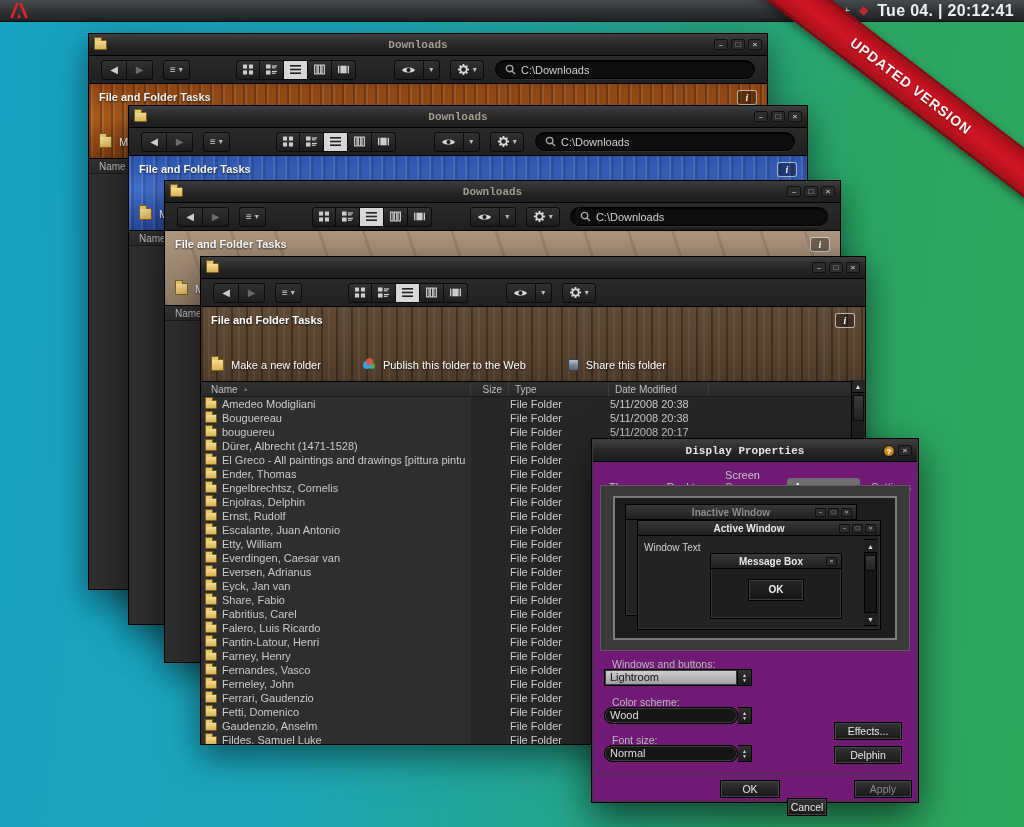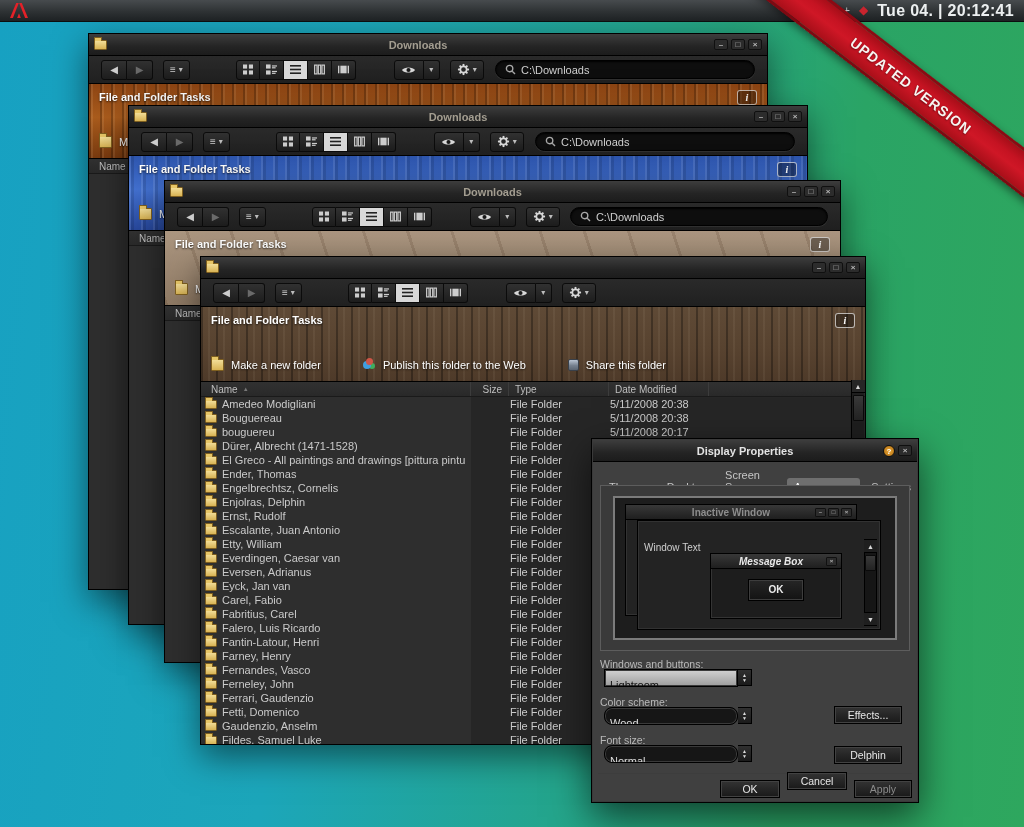--- a/index.html
+++ b/index.html
@@ -27,21 +27,21 @@
 
   
   .xwin{position:absolute;display:flex;flex-direction:column;background:#232323;
     border:1px solid #000;box-shadow:inset 0 0 0 1px #303030,0 12px 32px rgba(0,0,0,.5);}
   .win1{left:88px;top:33px;width:680px;height:557px;z-index:10;}
   .win2{left:128px;top:105px;width:680px;height:520px;z-index:20;}
   .win3{left:164px;top:180px;width:677px;height:483px;z-index:30;}
   .win4{left:200px;top:256px;width:666px;height:489px;z-index:40;}
 
   .titlebar{height:22px;flex:0 0 22px;background:linear-gradient(#3d3d3d,#242424 60%,#1c1c1c);
-    border-bottom:1px solid #000;display:flex;align-items:center;padding:0 5px;position:relative;}
+    border-bottom:1px solid #000;display:flex;align-items:center;padding:0 5px;position:relative;font-family:Liberation Mono, monospace;}
   .titlebar .title{position:absolute;left:40px;right:60px;text-align:center;font-weight:bold;
     color:#a39d90;font-size:11px;white-space:nowrap;overflow:hidden;text-overflow:ellipsis;}
   .wctrls{margin-left:auto;display:flex;gap:3px;}
   .wbtn{width:14px;height:11px;background:#2c2c2c;border:1px solid #101010;border-radius:2px;
     color:#b8b8b8;font-size:8px;line-height:9px;text-align:center;font-weight:bold;}
   .folder{width:13px;height:10px;position:relative;border-radius:1px;flex:0 0 13px;
     background:linear-gradient(#f2dd97,#d8b354);border:1px solid #7f6020;}
   .folder::before{content:"";position:absolute;left:-1px;top:-4px;width:6px;height:3px;
     background:#e7c667;border:1px solid #7f6020;border-bottom:none;border-radius:1px 1px 0 0;}
 
@@ -111,21 +111,21 @@
 
   .vscroll{position:absolute;right:1px;top:123px;bottom:1px;width:13px;background:#1e1e1e;
     border-left:1px solid #000;display:flex;flex-direction:column;align-items:center;}
   .sbtn{width:13px;height:13px;color:#d8d8d8;font-size:7px;line-height:13px;text-align:center;
     background:#262626;border-bottom:1px solid #000;}
   .sbtn.bottom{margin-top:auto;border-top:1px solid #000;border-bottom:none;}
   .sthumb{width:11px;height:26px;margin-top:2px;background:linear-gradient(#3a3a3a,#232323);
     border:1px solid #0a0a0a;border-radius:1px;}
 
   
-  .dlg{position:absolute;left:591px;top:438px;width:328px;height:365px;z-index:50;background:#404040;
+  .dlg{position:absolute;left:591px;top:438px;width:328px;height:365px;z-index:50;background:#701a75;
     border:1px solid #000;box-shadow:inset 0 0 0 1px #3a3a3a,0 14px 36px rgba(0,0,0,.6);}
   .dlg .titlebar{margin:1px;}
   .helpbtn{width:12px;height:12px;border-radius:50%;background:radial-gradient(#e8a435,#b06f12);
     color:#fff;font-size:8px;font-weight:bold;text-align:center;line-height:12px;border:1px solid #111;}
   .tabs{position:absolute;left:10px;top:27px;display:flex;gap:4px;align-items:flex-end;}
   .tab{color:#c6c6c6;padding:3px 7px;border-radius:3px 3px 0 0;}
   .tab.active{background:#6f6f6f;color:#fff;}
   .tabpanel{position:absolute;left:8px;right:8px;top:46px;height:166px;border:1px solid #5d5d5d;background:#3a3a3a;}
   .preview{position:absolute;left:12px;right:12px;top:10px;bottom:10px;border:2px solid #7b7b7b;background:#1d1d1d;}
   .mini{position:absolute;border:1px solid #000;background:#232323;box-shadow:inset 0 0 0 1px #323232;}
@@ -136,39 +136,39 @@
   .mbtn{width:11px;height:9px;background:#2c2c2c;border:1px solid #101010;border-radius:1px;
     color:#b5b5b5;font-size:6px;line-height:7px;text-align:center;font-weight:bold;}
   .inactive-t{color:#8d8d8d;}
   .active-t{color:#e9e9e9;}
   .wtext{position:absolute;left:6px;top:21px;color:#cfcfcf;font-size:10px;}
   .mini-scroll{position:absolute;right:3px;top:18px;bottom:3px;width:13px;background:#161616;
     border:1px solid #000;display:flex;flex-direction:column;align-items:center;}
   .mini-scroll .sbtn{background:#1f1f1f;}
   .msgbox{position:absolute;left:72px;top:32px;width:132px;height:66px;border:1px solid #000;
     background:#1d1d1d;box-shadow:inset 0 0 0 1px #343434;}
-  .msgbox .mini-title .mt{left:10px;right:20px;font-style:italic;}
+  .msgbox .mini-title .mt{left:10px;right:20px;}
   .okbtn{display:block;margin:10px auto 0;width:56px;height:22px;background:linear-gradient(#262626,#131313);
     border:1px solid #000;box-shadow:inset 0 0 0 1px #3d3d3d;color:#ececec;font-weight:bold;
     font-size:10px;text-align:center;line-height:20px;}
-  .fieldlbl{position:absolute;left:8px;color:#b9b9b9;font-size:10.5px;}
+  .fieldlbl{position:absolute;left:20px;color:#b9b9b9;font-size:10.5px;}
   .combo{position:absolute;left:12px;width:148px;height:17px;display:flex;}
   .combo .cval{flex:1;border:1px solid #000;box-shadow:inset 0 0 0 1px #3a3a3a;
-    padding:8px 5px;line-height:15px;white-space:nowrap;overflow:hidden;}
+    padding:0 5px;line-height:15px;white-space:nowrap;overflow:hidden;}
   .cdark{background:#161616;color:#ddd;border-radius:8px;}
   .csel{background:linear-gradient(#d2d2d2,#9d9d9d);color:#111;box-shadow:none;}
   .spinner{flex:0 0 14px;border:1px solid #000;border-left:none;background:linear-gradient(#303030,#1b1b1b);
     display:flex;flex-direction:column;align-items:center;justify-content:center;color:#ddd;}
   .spinner span{font-size:5px;line-height:5px;}
   .dbtn{position:absolute;width:68px;height:18px;background:linear-gradient(#333,#191919);
     border:1px solid #000;box-shadow:inset 0 0 0 1px #424242;color:#e6e6e6;
     text-align:center;line-height:16px;font-size:10.5px;}
   .dlg-sep{position:absolute;left:6px;right:6px;top:334px;border-top:1px solid #3d3d3d;}
   .btn-ok{left:128px;top:341px;width:60px;}
-  .btn-cancel{left:195px;top:333px;width:60px;}
+  .btn-cancel{left:195px;top:359px;width:40px;}
   .btn-apply{left:262px;top:341px;width:58px;color:#8b8b8b;}
 
   svg{display:block;}
 </style>
 </head>
 <body>
 
 <div class="taskbar">
   <svg class="logo" viewBox="0 0 18 15">
     <polygon points="0,15 6.2,0 8.8,0 2.9,15" fill="#e32128"></polygon>
@@ -776,21 +776,21 @@
   <div class="lrow">
     <span class="folder"></span>
     <span class="c-name">Eyck, Jan van</span>
     <span class="c-size"></span>
     <span class="c-type">File Folder</span>
     <span class="c-date"></span>
   </div>
 
   <div class="lrow">
     <span class="folder"></span>
-    <span class="c-name">Carel, Fabio</span>
+    <span class="c-name">Share, Fabio</span>
     <span class="c-size"></span>
     <span class="c-type">File Folder</span>
     <span class="c-date"></span>
   </div>
 
   <div class="lrow">
     <span class="folder"></span>
     <span class="c-name">Fabritius, Carel</span>
     <span class="c-size"></span>
     <span class="c-type">File Folder</span>
@@ -899,20 +899,28 @@
         <div class="mini-title">
           <span class="mt inactive-t">Inactive Window</span>
           <span class="mini-ctrl">
             <span class="mbtn">–</span>
             <span class="mbtn">□</span>
             <span class="mbtn">×</span>
           </span>
         </div>
       </div>
       <div class="mini" style="left:22px;top:22px;width:244px;height:110px">
+        <div class="mini-title">
+          <span class="mt active-t">Active Window</span>
+          <span class="mini-ctrl">
+            <span class="mbtn">–</span>
+            <span class="mbtn">□</span>
+            <span class="mbtn">×</span>
+          </span>
+        </div>
         <span class="wtext">Window Text</span>
         <div class="mini-scroll">
           <span class="sbtn">▲</span>
           <span class="sthumb" style="height:16px"></span>
           <span class="sbtn bottom">▼</span>
         </div>
         <div class="msgbox">
           <div class="mini-title">
             <span class="mt active-t">Message Box</span>
             <span class="mini-ctrl">
@@ -941,21 +949,21 @@
     </span>
   </span>
   <span class="fieldlbl" style="top:295px">Font size:</span>
   <span class="combo" style="top:306px">
     <span class="cval cdark">Normal</span>
     <span class="spinner">
       <span>▲</span>
         <span>▼</span>
     </span>
   </span>
-  <span class="dbtn" style="left:242px;top:267px">Effects...</span>
+  <span class="dbtn" style="left:242px;top:283px">Effects...</span>
   <span class="dbtn" style="left:242px;top:307px">Delphin</span>
   <span class="dlg-sep"></span>
   <span class="dbtn btn-ok">OK</span>
   <span class="dbtn btn-cancel">Cancel</span>
   <span class="dbtn btn-apply">Apply</span>
 </div>
 
 <div class="ribbon">
   <span>UPDATED VERSION</span>
 </div>

